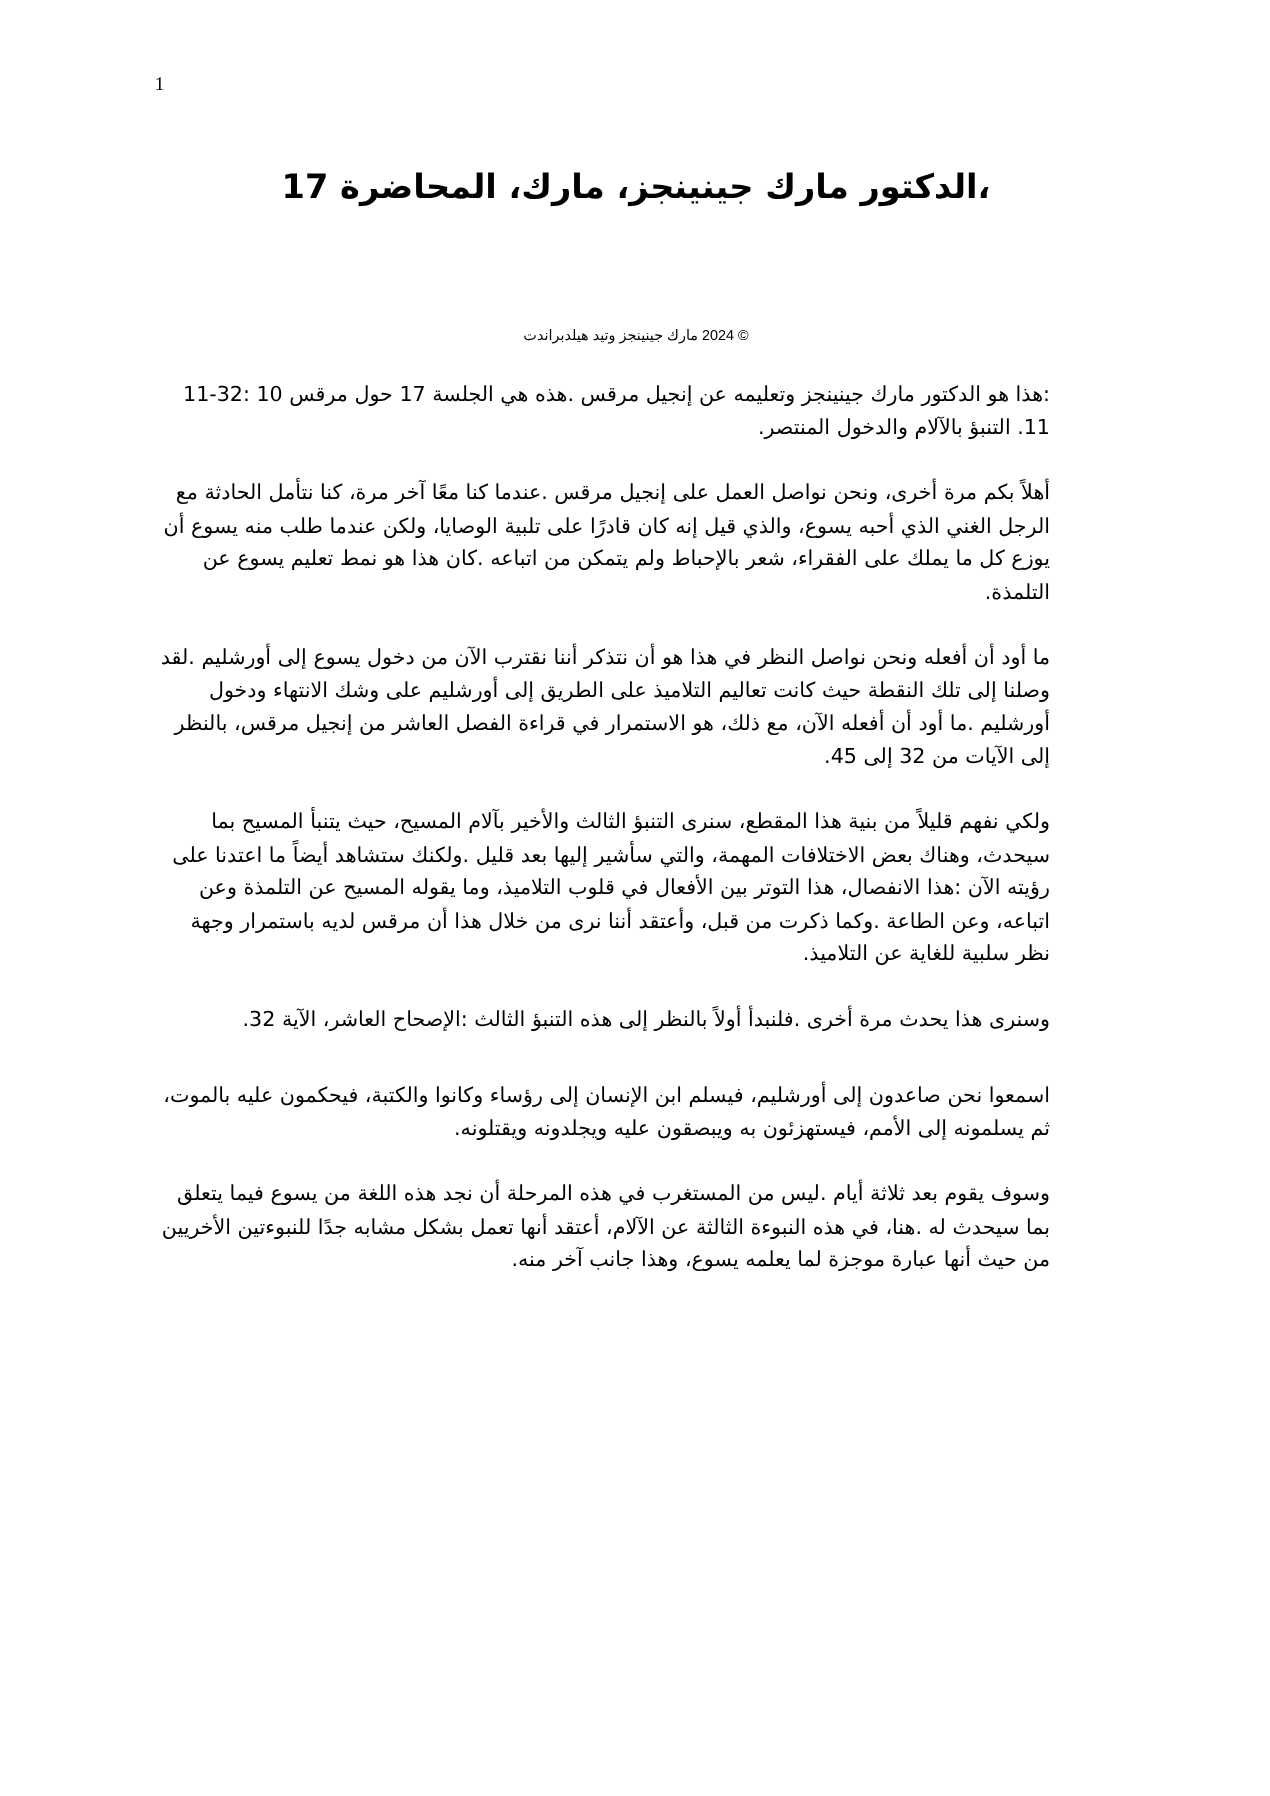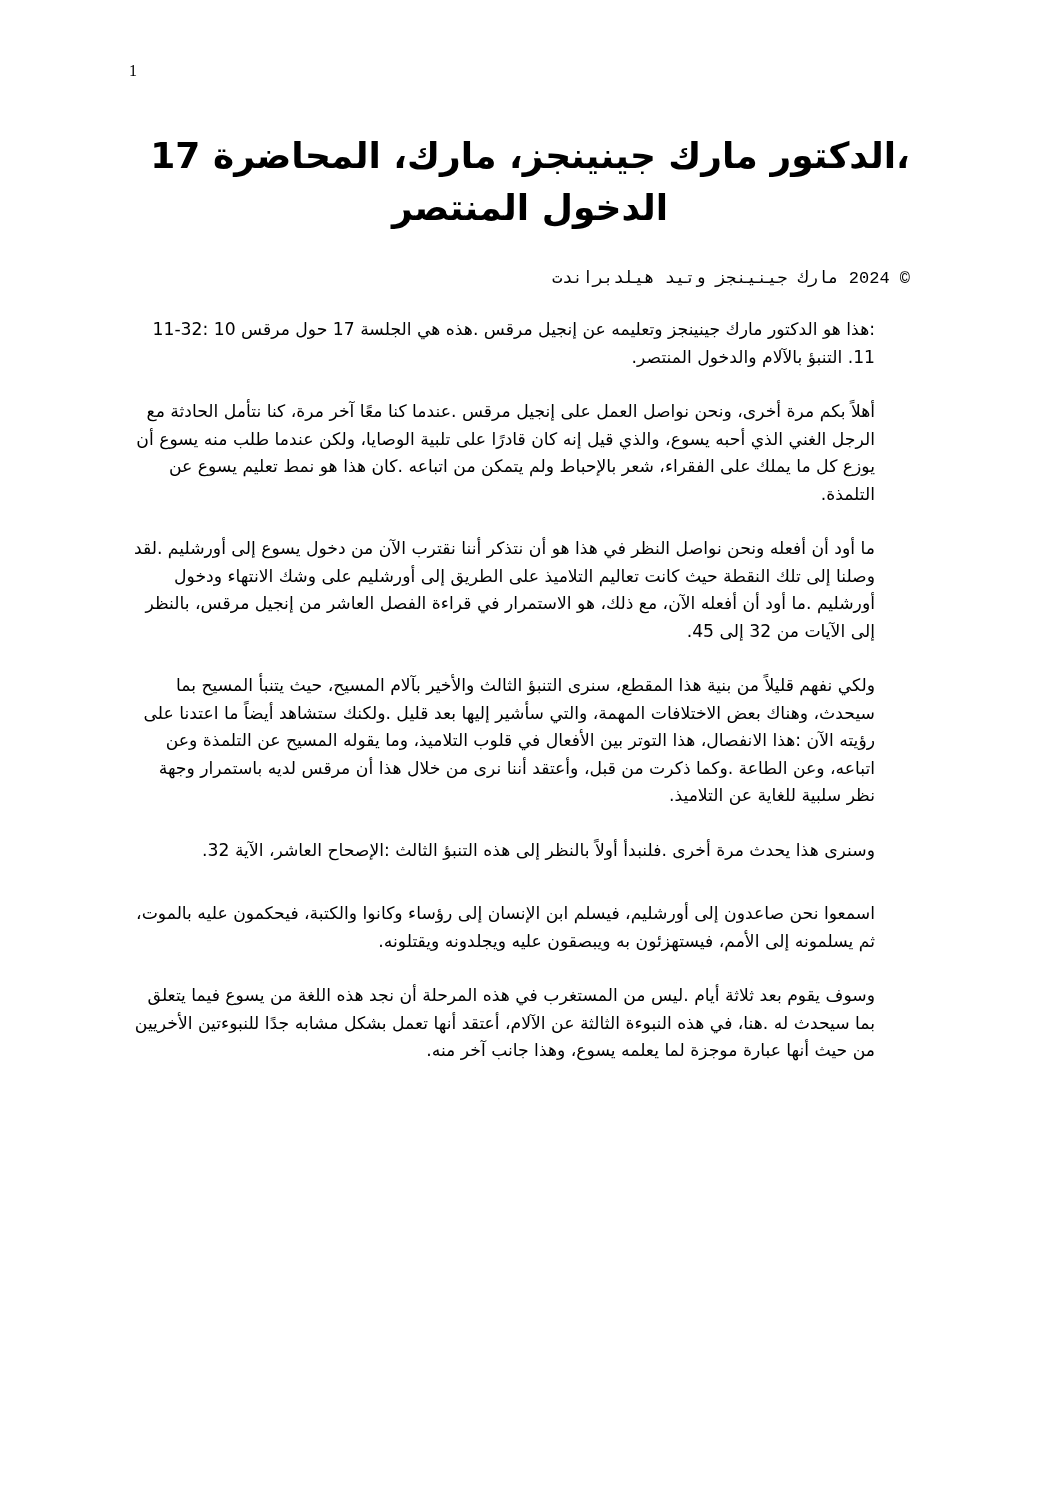--- a/index.html
+++ b/index.html
@@ -23,36 +23,36 @@
     }
     .title-block {
       position: absolute;
       left: 150px;
       top: 130px;
       width: 760px;
       text-align: center;
       direction: rtl;
       font-family: "DejaVu Sans", sans-serif;
       font-weight: bold;
-      font-size: 36px;
+      font-size: 28px;
       line-height: 52px;
     }
     .title-line {
       display: block;
       white-space: nowrap;
     }
     .copyright {
       position: absolute;
       left: 150px;
       top: 264px;
       width: 760px;
-      text-align: right;
+      text-align: center;
       direction: rtl;
-      font-family: Liberation Mono, monospace;
-      font-size: 17px;
+      font-family: Liberation Sans, sans-serif;
+      font-size: 12px;
       line-height: 30px;
     }
     .body-text {
       position: absolute;
       left: 130px;
       top: 316px;
       width: 745px;
       direction: rtl;
       font-family: "DejaVu Sans", sans-serif;
       font-size: 17.2px;
@@ -65,21 +65,20 @@
       margin-bottom: 36px;
     }
   </style>
 </head>
 <body>
 
 <div class="page-number">1</div>
 
 <div class="title-block">
   <span class="title-line">،الدكتور مارك جينينجز، مارك، المحاضرة 17</span>
-  <span class="title-line">الدخول المنتصر</span>
 </div>
 
 <div class="copyright">© 2024 مارك جينينجز وتيد هيلدبراندت</div>
 
 <div class="body-text">
   <p>:هذا هو الدكتور مارك جينينجز وتعليمه عن إنجيل مرقس .هذه هي الجلسة 17 حول مرقس 10 :32-11 11. التنبؤ بالآلام والدخول المنتصر.</p>
   <p>أهلاً بكم مرة أخرى، ونحن نواصل العمل على إنجيل مرقس .عندما كنا معًا آخر مرة، كنا نتأمل الحادثة مع الرجل الغني الذي أحبه يسوع، والذي قيل إنه كان قادرًا على تلبية الوصايا، ولكن عندما طلب منه يسوع أن يوزع كل ما يملك على الفقراء، شعر بالإحباط ولم يتمكن من اتباعه .كان هذا هو نمط تعليم يسوع عن التلمذة.</p>
   <p>ما أود أن أفعله ونحن نواصل النظر في هذا هو أن نتذكر أننا نقترب الآن من دخول يسوع إلى أورشليم .لقد وصلنا إلى تلك النقطة حيث كانت تعاليم التلاميذ على الطريق إلى أورشليم على وشك الانتهاء ودخول أورشليم .ما أود أن أفعله الآن، مع ذلك، هو الاستمرار في قراءة الفصل العاشر من إنجيل مرقس، بالنظر إلى الآيات من 32 إلى 45.</p>
   <p>ولكي نفهم قليلاً من بنية هذا المقطع، سنرى التنبؤ الثالث والأخير بآلام المسيح، حيث يتنبأ المسيح بما سيحدث، وهناك بعض الاختلافات المهمة، والتي سأشير إليها بعد قليل .ولكنك ستشاهد أيضاً ما اعتدنا على رؤيته الآن :هذا الانفصال، هذا التوتر بين الأفعال في قلوب التلاميذ، وما يقوله المسيح عن التلمذة وعن اتباعه، وعن الطاعة .وكما ذكرت من قبل، وأعتقد أننا نرى من خلال هذا أن مرقس لديه باستمرار وجهة نظر سلبية للغاية عن التلاميذ.</p>
   <p class="tight">وسنرى هذا يحدث مرة أخرى .فلنبدأ أولاً بالنظر إلى هذه التنبؤ الثالث :الإصحاح العاشر، الآية 32.</p>

